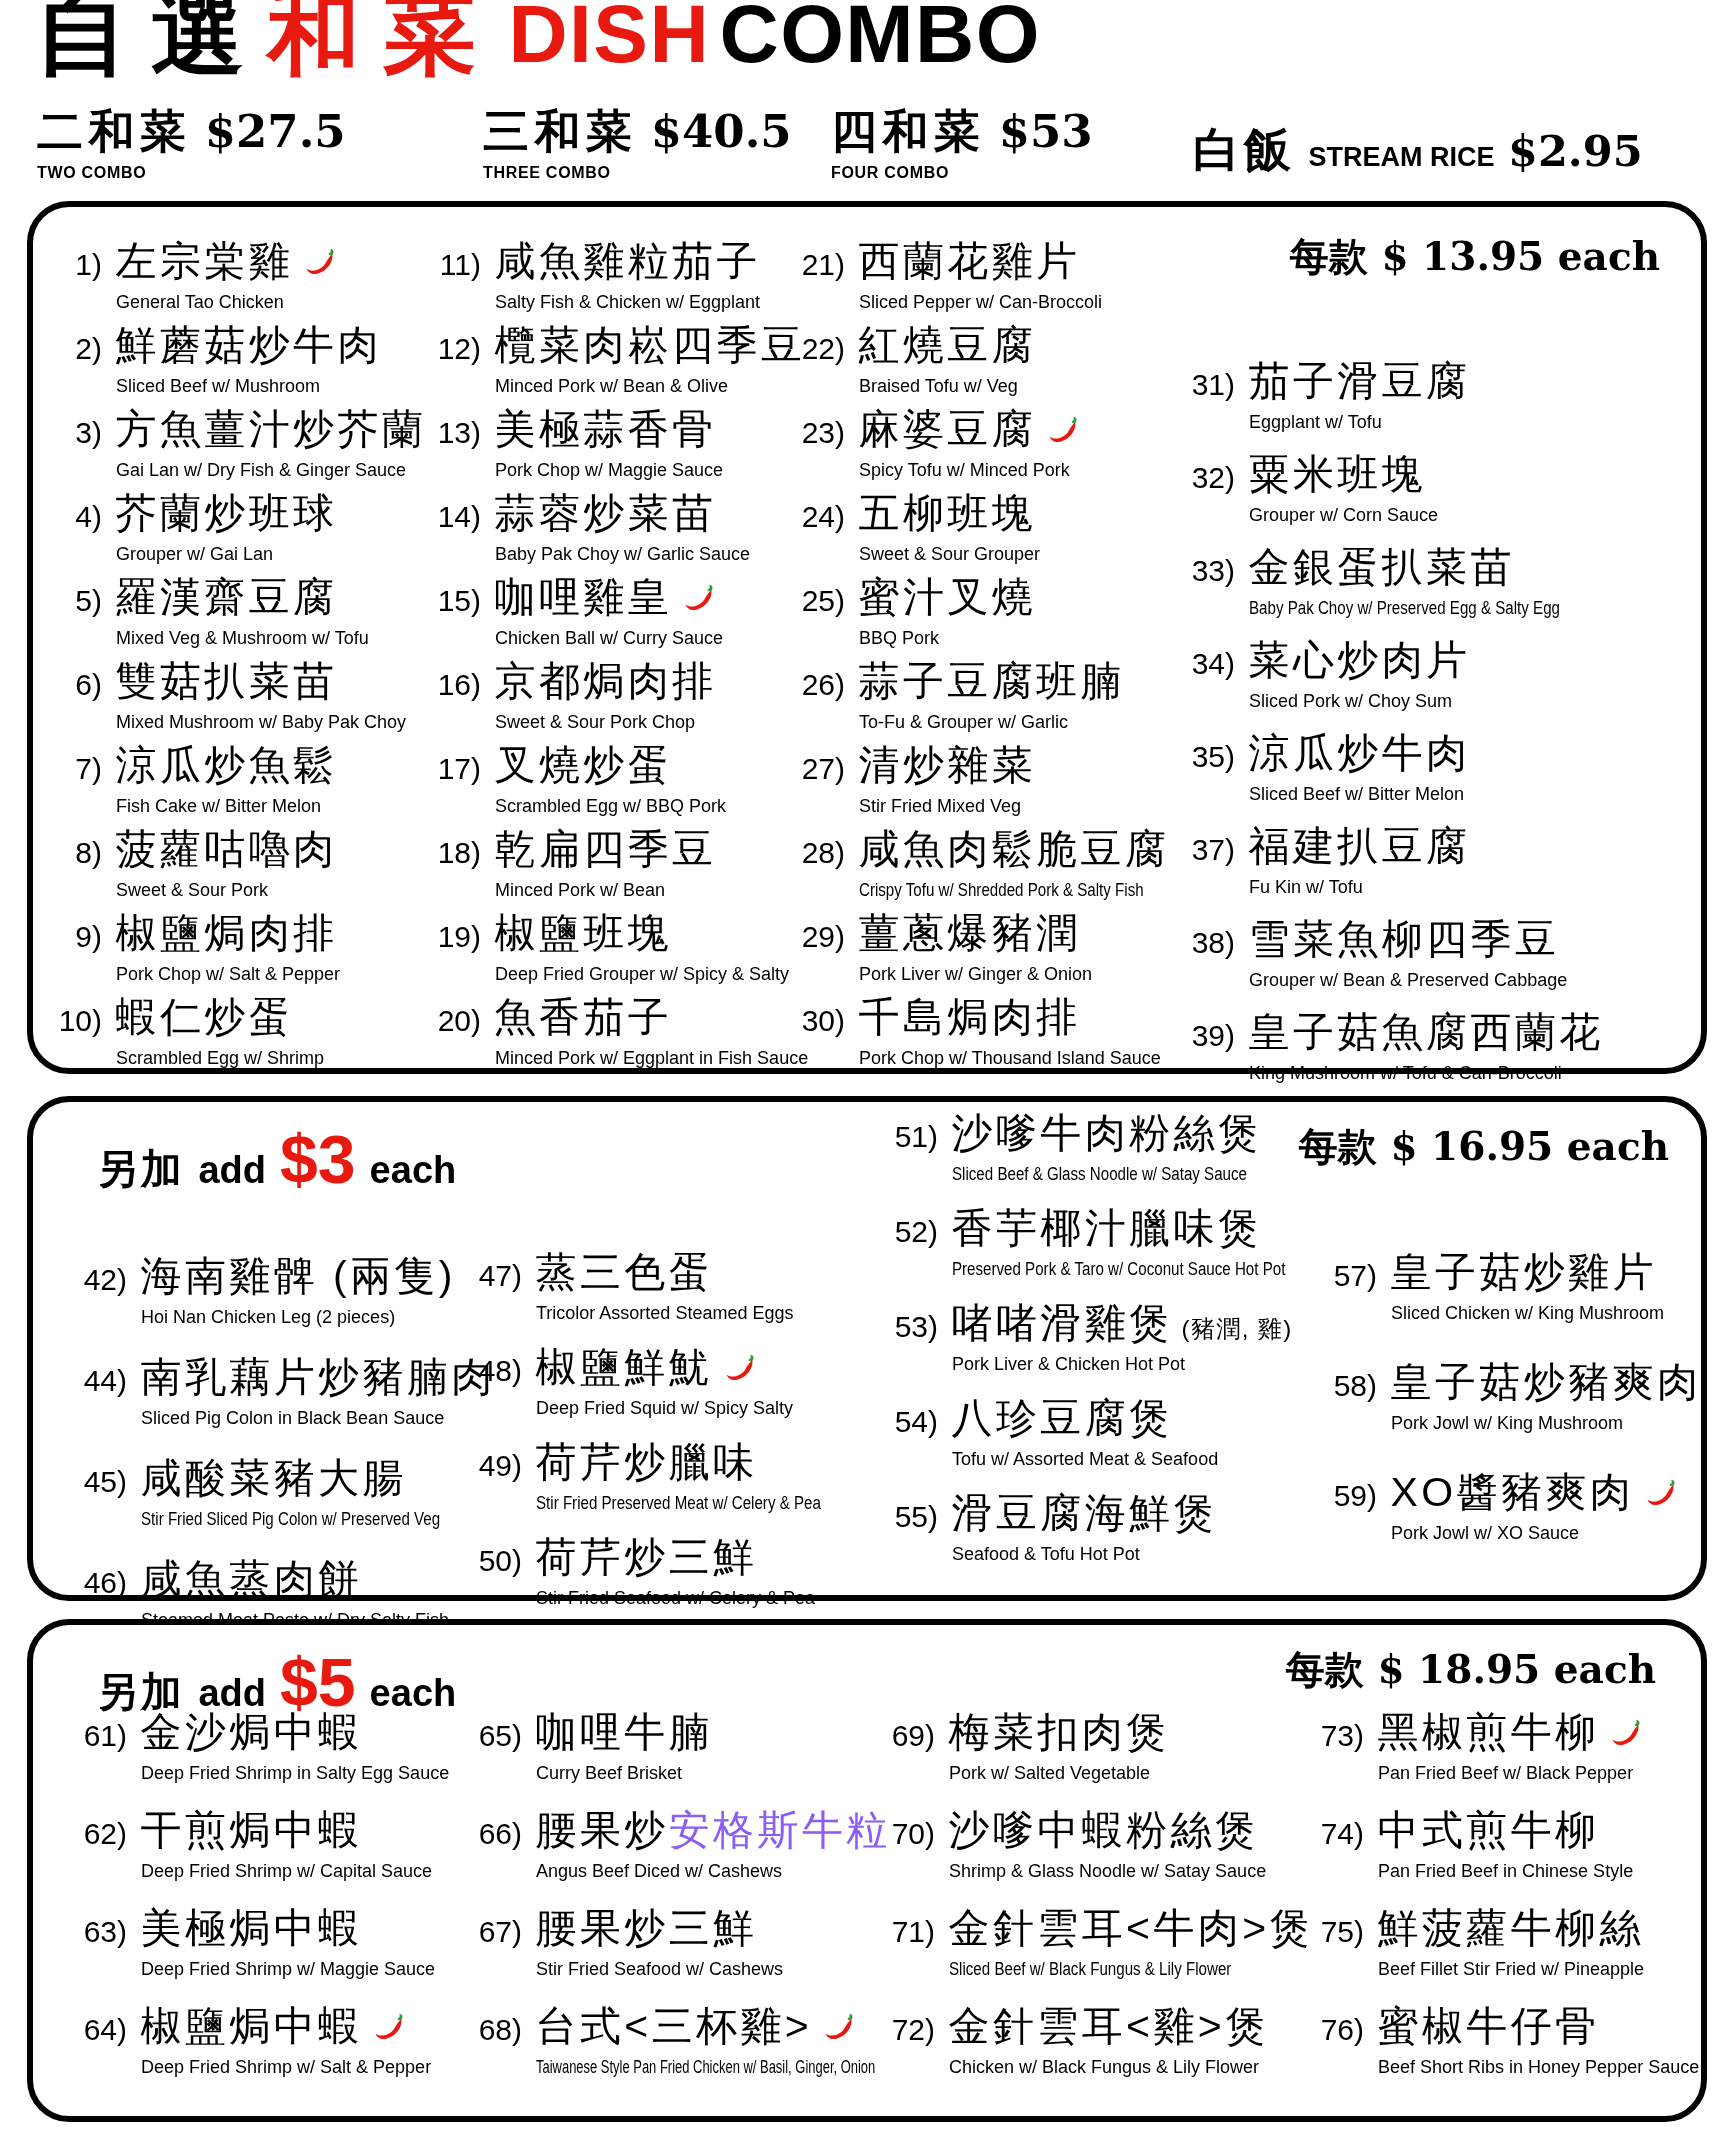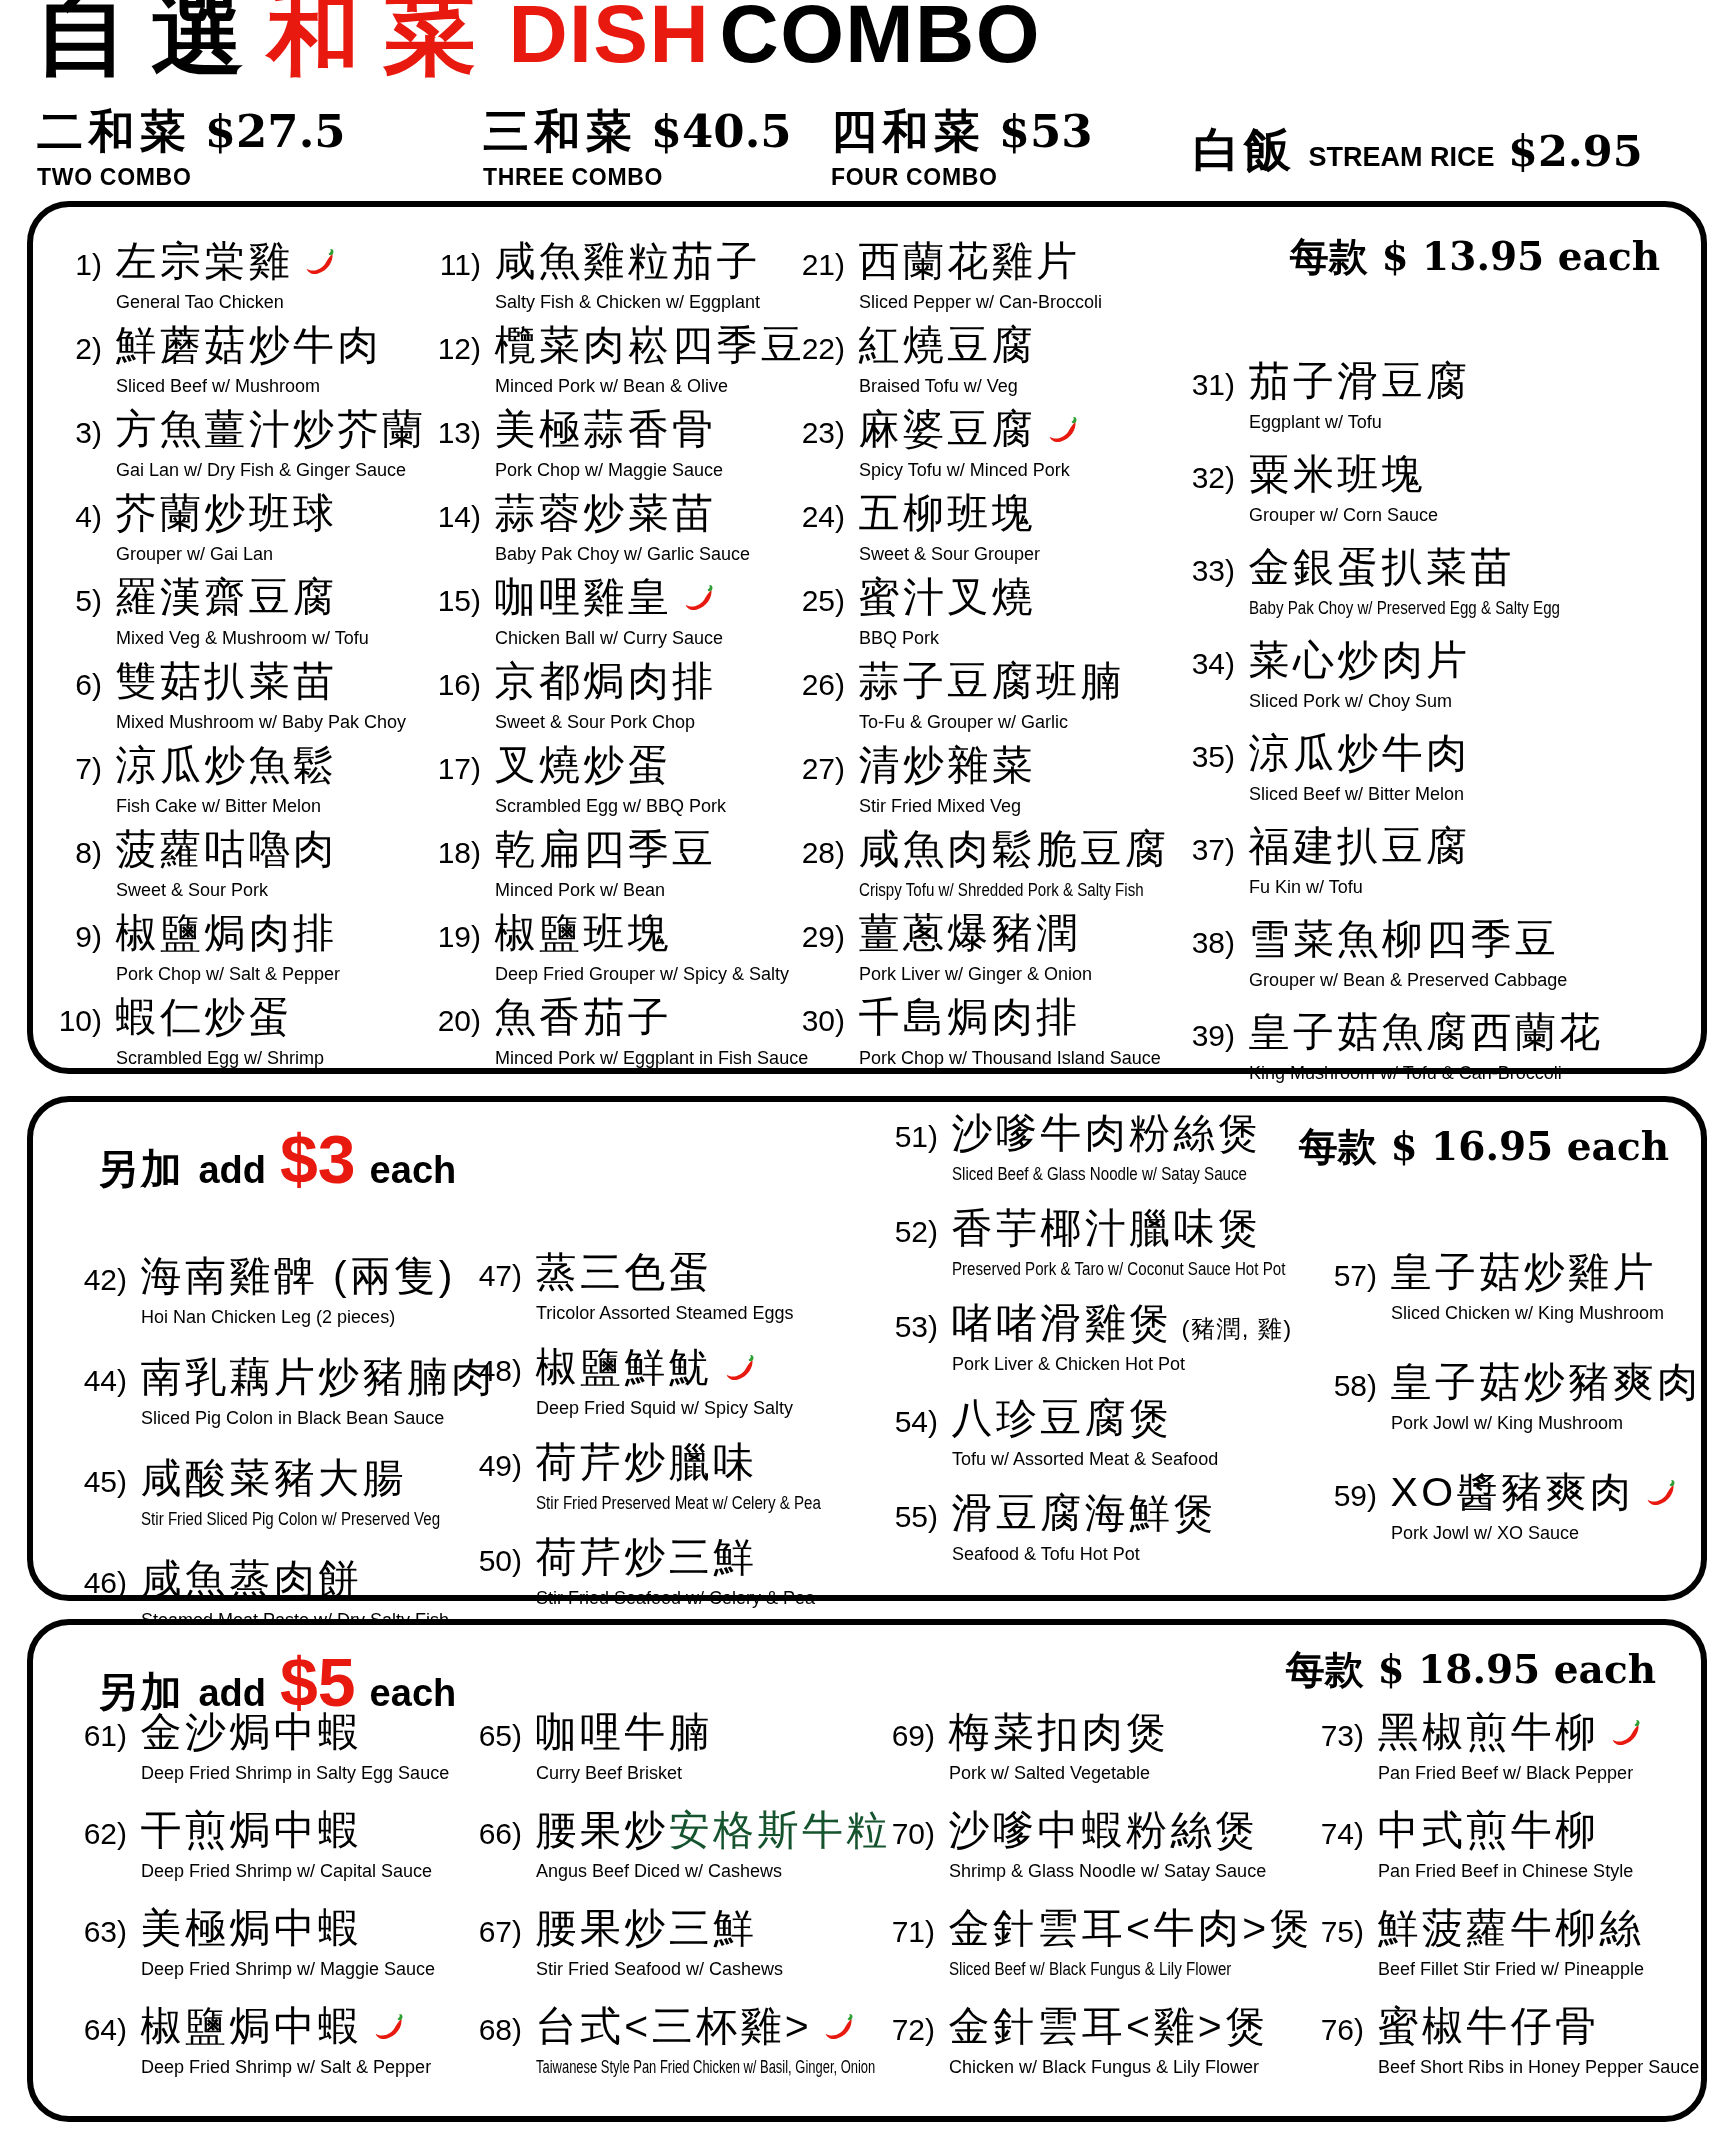--- a/index.html
+++ b/index.html
@@ -8,21 +8,21 @@
   
   .title{position:absolute;left:35px;top:-6.8px;white-space:nowrap;display:flex;align-items:center;}
   .t-zh{font-size:93px;font-weight:900;letter-spacing:23px;line-height:81px;}
   .t-en{font-size:82px;font-weight:900;letter-spacing:1.4px;line-height:81px;margin-left:9.5px;}
   
   .combo-row{position:absolute;left:0;top:101px;width:1428px;height:91px;}
   .combo{position:absolute;top:0;}
   .combo-line{display:flex;align-items:baseline;gap:13.5px;white-space:nowrap;}
   .combo-zh{font-family:"DejaVu Serif",serif;font-weight:bold;font-size:46px;letter-spacing:5.4px;}
   .combo-price{font-family:"DejaVu Serif",serif;font-weight:bold;font-size:45px;}
-  .combo-en{font-size:23px;font-weight:bold;letter-spacing:0.7px;margin-top:1.4px;}
+  .combo-en{font-size:16px;font-weight:bold;letter-spacing:0.7px;margin-top:1.4px;}
   .rice{position:absolute;display:flex;align-items:baseline;gap:13.5px;white-space:nowrap;}
   .rice-zh{font-family:"DejaVu Serif",serif;font-weight:bold;font-size:47px;letter-spacing:4px;}
   .rice-en{font-size:27px;font-weight:bold;}
   .rice-price{font-family:"DejaVu Serif",serif;font-weight:bold;font-size:43px;}
   
   .menu-box{position:absolute;left:27px;width:1668px;border:6px solid #000;border-radius:42px;background:#fff;}
   #s1{top:201px;height:861px;}
   #s2{top:1096px;height:493px;}
   #s3{top:1619px;height:491px;}
   .price-note{position:absolute;font-family:"DejaVu Serif",serif;font-weight:bold;font-size:39px;white-space:nowrap;}
@@ -51,21 +51,21 @@
   #s2 .col-3 .item{height:110px;}
   #s3 .col-0{left:37px;top:80px;}
   #s3 .col-1{left:432px;top:80px;}
   #s3 .col-2{left:845px;top:80px;}
   #s3 .col-3{left:1274px;top:80px;}
   #s3 .item{height:98px;}
   .item{white-space:nowrap;}
   .line{display:flex;align-items:baseline;}
   .num{display:inline-block;width:57px;min-width:57px;text-align:right;margin-right:13.5px;font-size:30px;}
   .zh{font-size:41px;letter-spacing:3.4px;}
-  .zh .zh-red{color:#14532d;}
+  .zh .zh-red{color:#8b5cf6;}
   .note{font-size:24px;margin-left:8px;letter-spacing:1.4px;}
   .en{margin-left:71px;font-size:18px;margin-top:2.7px;display:inline-block;transform-origin:0 50%;}
   .en.cond{transform:scaleX(0.84);}
   .en.cond2{transform:scaleX(0.72);}
   .chili{width:32px;height:32px;margin-left:10.8px;align-self:center;transform:translateY(4px);}
 </style>
 </head>
 <body>
 
 <div class="page">

